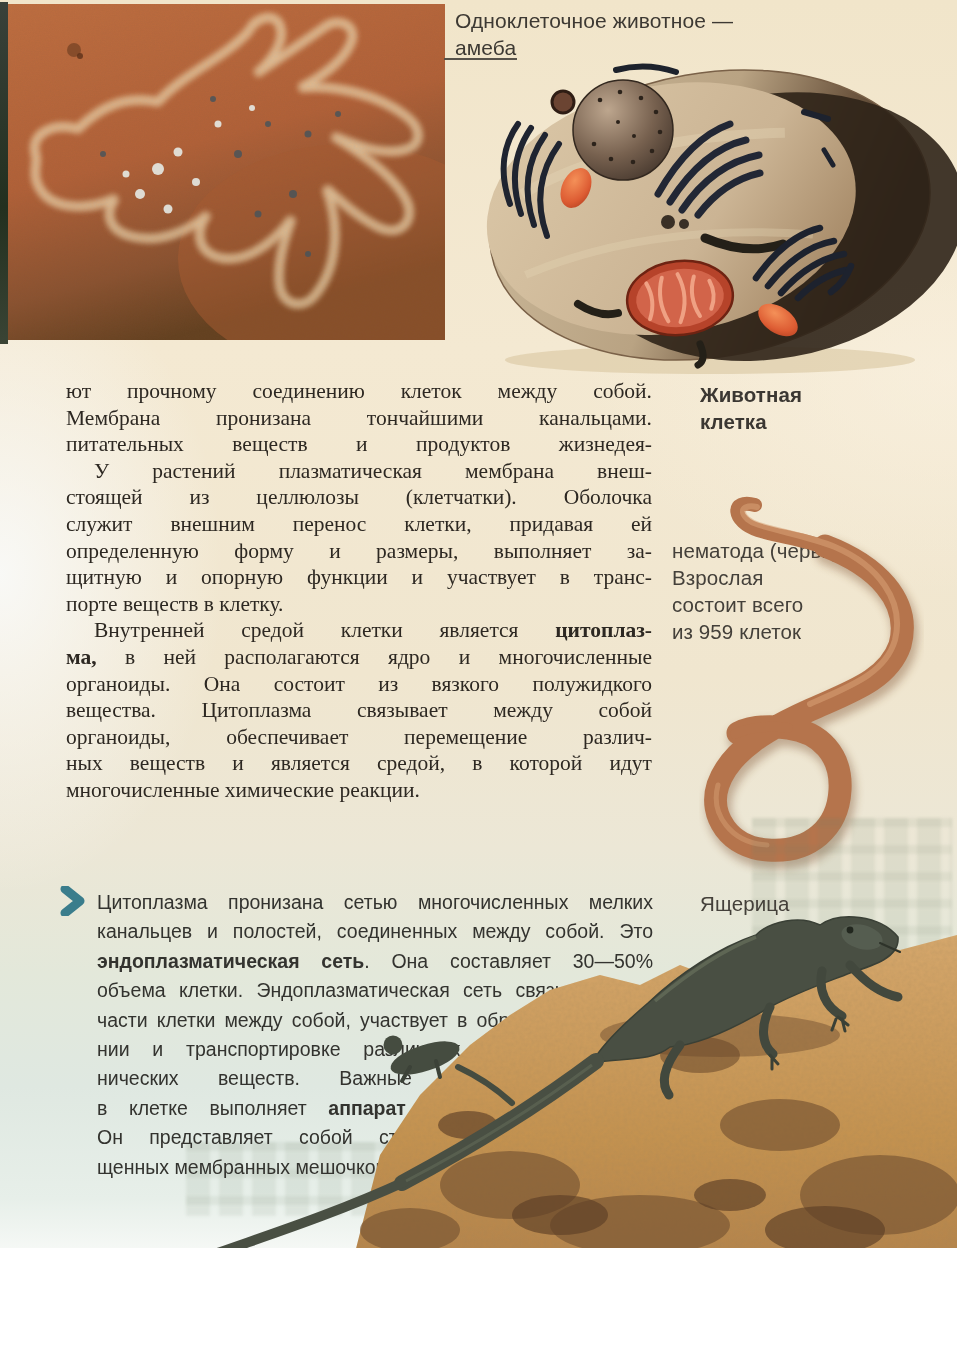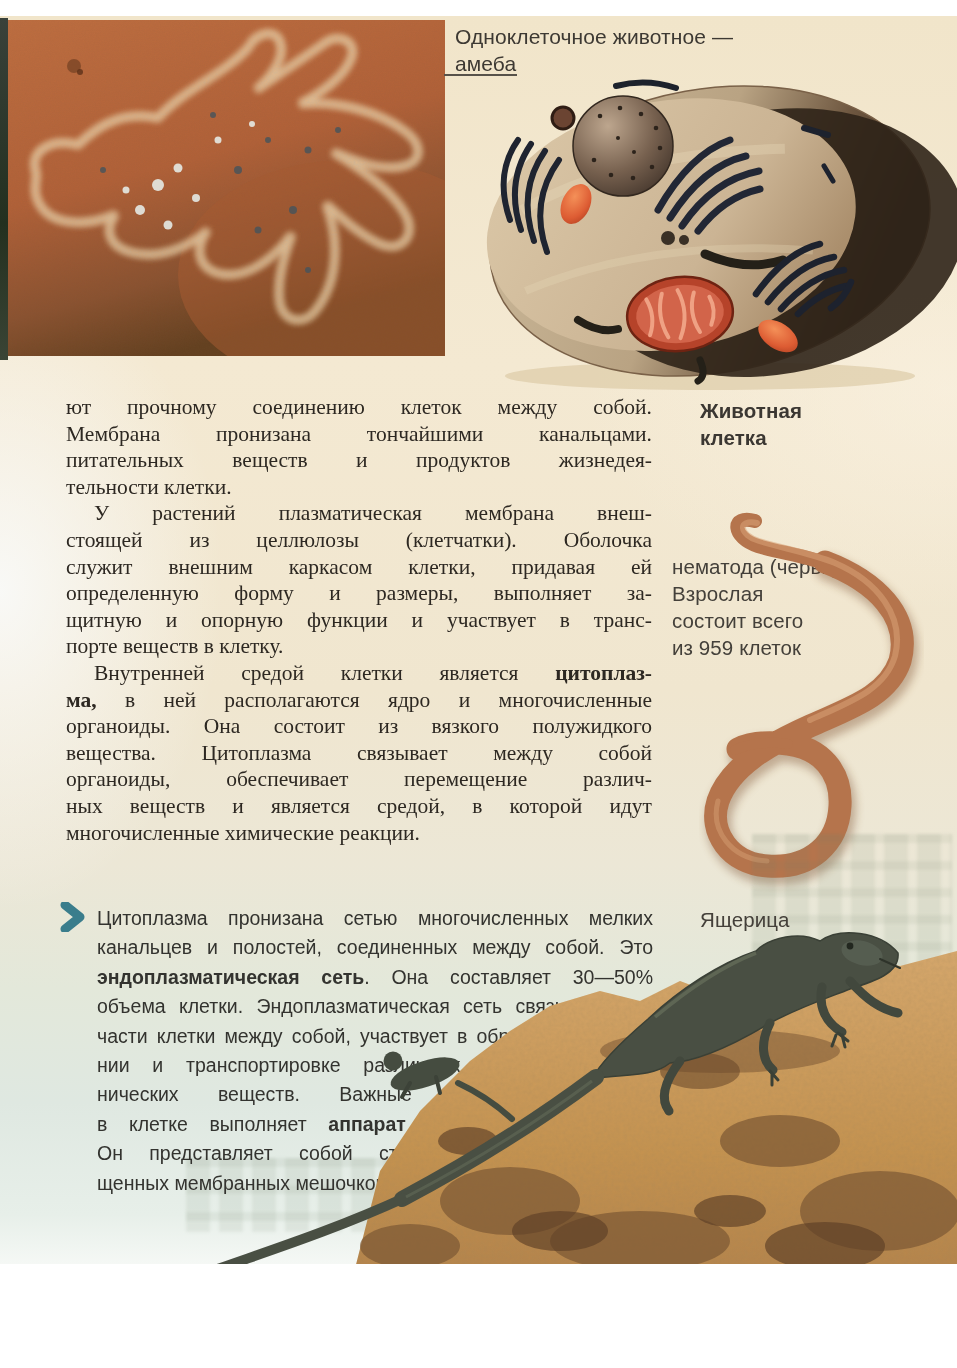--- a/index.html
+++ b/index.html
@@ -4,21 +4,20 @@
 <style>
   * { margin:0; padding:0; box-sizing:border-box; }
   html,body { width:957px; }
   #page {
     position:relative; width:957px; height:1248px; overflow:hidden;
     background:
       radial-gradient(320px 460px at 0% 46%, rgba(250,252,253,.85), rgba(250,252,253,0) 70%),
       radial-gradient(520px 320px at 99% 30%, rgba(250,242,226,.6), rgba(250,242,226,0) 70%),
       linear-gradient(180deg,#f1e5ca 0%,#f4e9d2 28%,#f0e6cf 54%,#ece7d6 68%,#e3e8da 78%,#dfe8e1 87%,#e7efe9 96%,#f5f8f5 100%);
     font-family:"Liberation Sans","DejaVu Sans",sans-serif;
-    margin-top:16px;
   }
   .abs { position:absolute; }
 
   
   #photo-edge { left:0; top:2px; width:8px; height:342px; background:linear-gradient(180deg,#39413a,#23301f 60%,#3a4435); }
   #amoeba-photo { left:8px; top:4px; width:437px; height:336px; }
   #cell-figure  { left:468px; top:52px; width:489px; height:326px; }
   #worm-figure  { left:655px; top:455px; width:300px; height:435px; }
   #lizard-figure{ left:80px; top:895px; width:877px; height:445px; }
   svg { display:block; width:100%; height:100%; }
@@ -229,26 +228,25 @@
   <div class="abs cap bold" id="cell-caption">
     <div>Животная</div>
     <div>клетка</div>
   </div>
 
   <div class="abs" id="serif-col">
       <div class="para serif">
         <div class="line"><span>ют прочному соединению клеток между собой.</span></div>
         <div class="line"><span>Мембрана пронизана тончайшими канальцами.</span></div>
         <div class="line"><span>питательных веществ и продуктов жизнедея-</span></div>
-        <div class="line last"><span>тельности клетки.</span></div>
       </div>
       <div class="para serif">
         <div class="line indent"><span>У растений плазматическая мембрана внеш-</span></div>
         <div class="line"><span>стоящей из целлюлозы (клетчатки). Оболочка</span></div>
-        <div class="line"><span>служит внешним каркасом клетки, придавая ей</span></div>
+        <div class="line"><span>служит внешним перенос клетки, придавая ей</span></div>
         <div class="line"><span>определенную форму и размеры, выполняет за-</span></div>
         <div class="line"><span>щитную и опорную функции и участвует в транс-</span></div>
         <div class="line last"><span>порте веществ в клетку.</span></div>
       </div>
       <div class="para serif">
         <div class="line indent"><span>Внутренней средой клетки является </span><span class="b">цитоплаз-</span></div>
         <div class="line"><span class="b">ма,</span><span> в ней располагаются ядро и многочисленные</span></div>
         <div class="line"><span>органоиды. Она состоит из вязкого полужидкого</span></div>
         <div class="line"><span>вещества. Цитоплазма связывает между собой</span></div>
         <div class="line"><span>органоиды, обеспечивает перемещение различ-</span></div>

